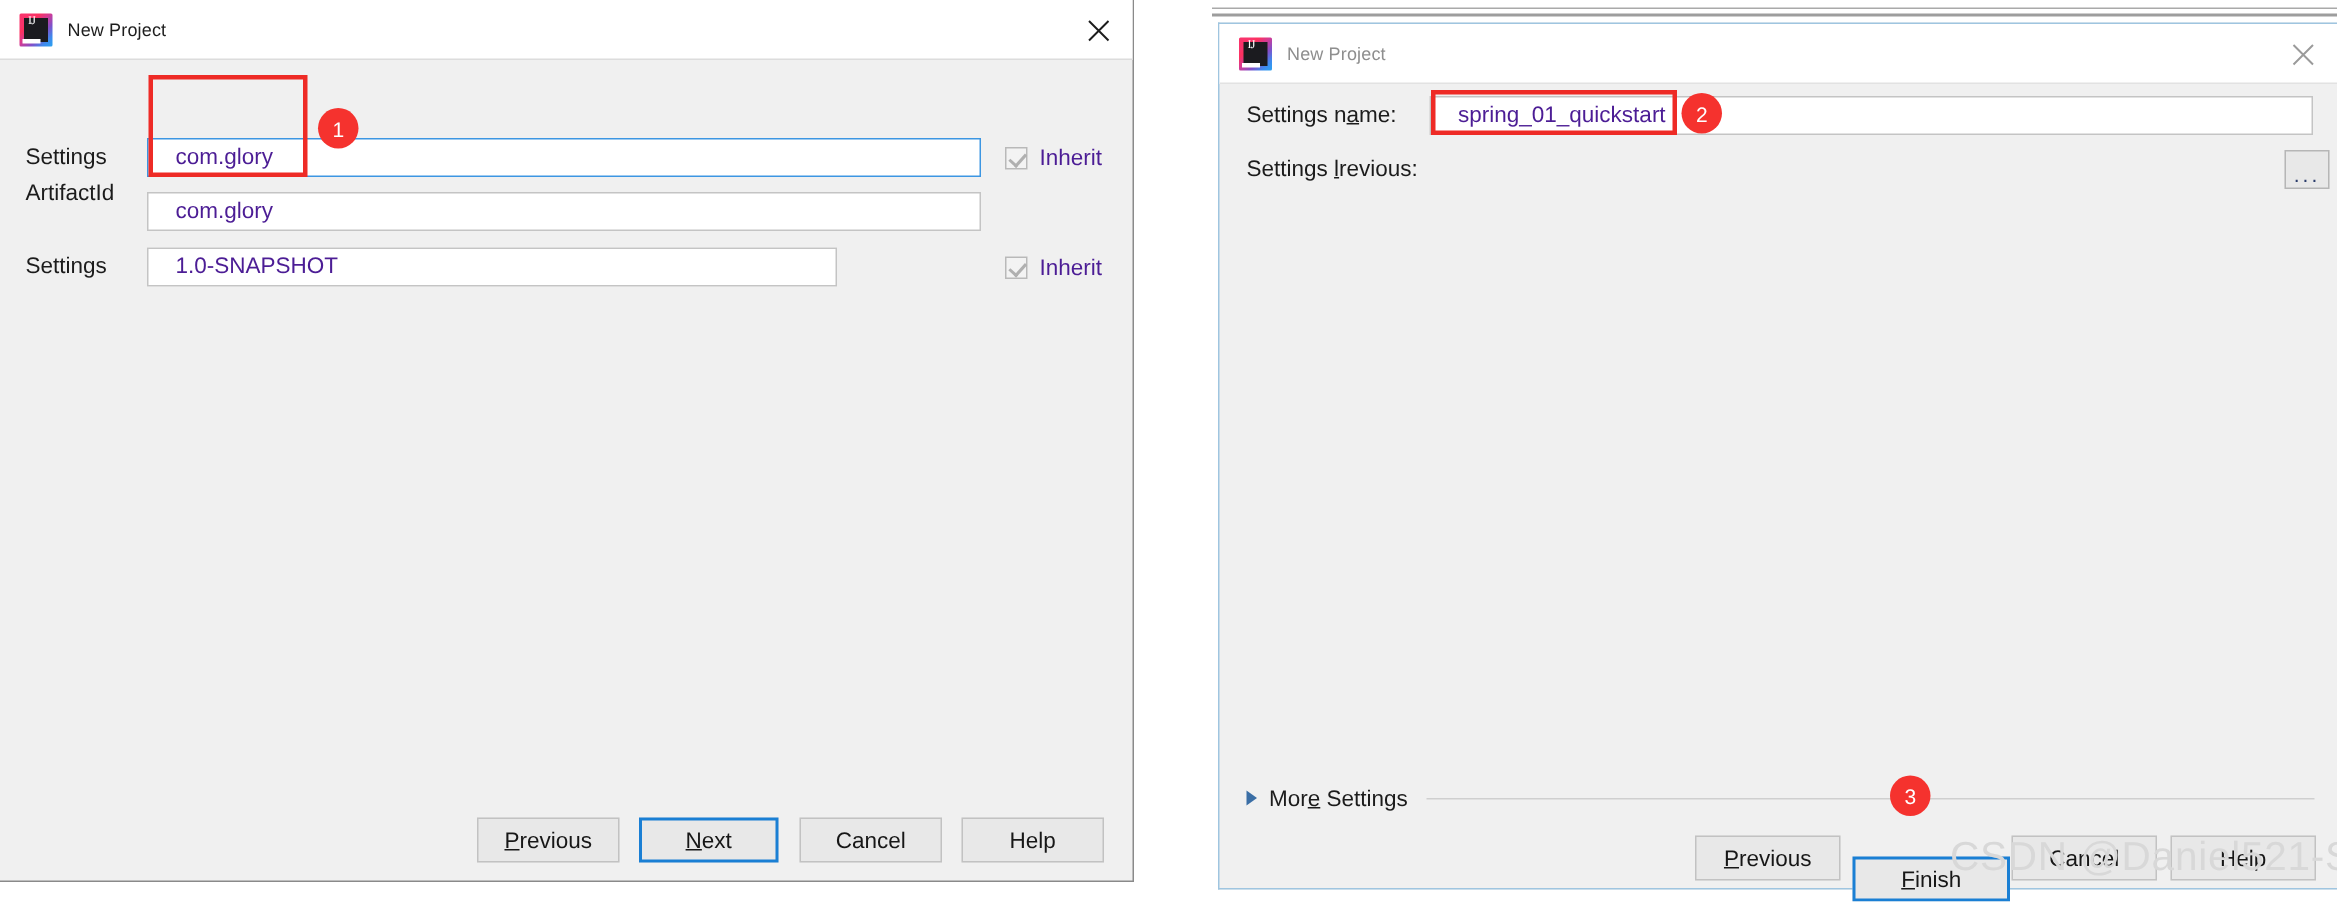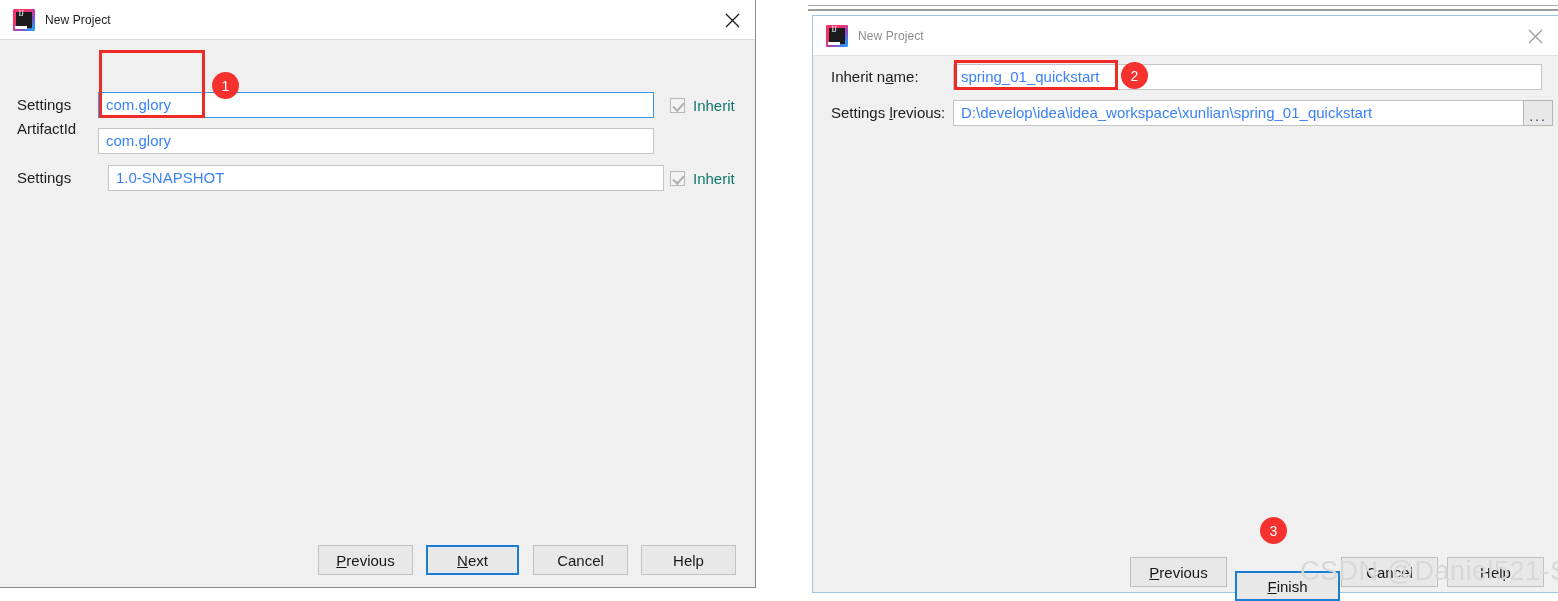--- a/index.html
+++ b/index.html
@@ -76,23 +76,23 @@
   .lbl {
     position: absolute;
     font-size: 15px; color: #1c1c1c;
     line-height: 26px;
   }
   .tfield {
     position: absolute;
     height: 26px;
     background: #ffffff;
     border: 1px solid #c4c4c4;
-    font-size: 15px; color: #3b82f6;
+    font-size: 15px; color: #4c1d95;
     line-height: 24px;
-    padding-left: 7px;
+    padding-left: 18px;
     white-space: nowrap; overflow: hidden;
   }
   .tfield.focused { border: 1px solid #3c96e2; }
 
   .chk-wrap { position: absolute; display: flex; align-items: center; }
   .chkbox {
     width: 15px; height: 15px;
     border: 1px solid #b9b9b9;
     background: #f3f3f3;
     position: relative;
@@ -102,21 +102,21 @@
     content: "";
     position: absolute;
     left: 4px; top: 1px;
     width: 5px; height: 9px;
     border: solid #b0b0b0;
     border-width: 0 2px 2px 0;
     transform: rotate(42deg);
   }
   .chk-label {
     margin-left: 8px;
-    font-size: 15px; color: #0f766e;
+    font-size: 15px; color: #4c1d95;
   }
   .btn {
     position: absolute;
     height: 30px;
     background: #e8e8e8;
     border: 1px solid #c2c2c2;
     font-size: 15px; color: #171717;
     display: flex; align-items: center; justify-content: center;
     cursor: default;
     white-space: nowrap;
@@ -217,21 +217,21 @@
 
       <div class="chk-wrap" style="left:670px; top:52px; height:26px;">
         <span class="chkbox"></span>
         <span class="chk-label">Inherit</span>
       </div>
 
       <span class="lbl" style="left:17px; top:76px;">ArtifactId</span>
       <div class="tfield" style="left:98px; top:88px; width:556px;">com.glory</div>
 
       <span class="lbl" style="left:17px; top:125px;">Settings</span>
-      <div class="tfield" style="left:108px; top:125px; width:556px;">1.0-SNAPSHOT</div>
+      <div class="tfield" style="left:98px; top:125px; width:460px;">1.0-SNAPSHOT</div>
 
       <div class="chk-wrap" style="left:670px; top:125px; height:26px;">
         <span class="chkbox"></span>
         <span class="chk-label">Inherit</span>
       </div>
     </div>
 
     <div class="btn" style="left:318px; top:545px; width:95px;">
       <span><span class="mn">P</span><span>revious</span></span>
     </div>
@@ -259,32 +259,38 @@
         </span>
         <span class="title-text inactive">New Project</span>
         <span class="close-btn">
           <svg width="17" height="17" viewBox="0 0 17 17" aria-hidden="true">
             <path d="M2 2 L15 15 M15 2 L2 15" stroke="#9a9a9a" stroke-width="1.3" fill="none"></path>
           </svg>
         </span>
       </div>
 
       <span class="lbl" style="left:18px; top:48px;">
-        <span>Inherit n</span><span class="mn">a</span><span>me:</span>
+        <span>Settings n</span><span class="mn">a</span><span>me:</span>
       </span>
       <div class="tfield" style="left:140px; top:48px; width:589px;">spring_01_quickstart</div>
 
       <span class="lbl" style="left:18px; top:84px;">
         <span>Settings </span><span class="mn">l</span><span>revious:</span>
       </span>
-      <div class="tfield" style="left:140px; top:84px; width:574px;">D:\develop\idea\idea_workspace\xunlian\spring_01_quickstart</div>
       <div class="browse-btn" style="left:710px; top:84px;">
         <span class="dots">...</span>
       </div>
 
+      <div class="sep-row" style="left:18px; top:505px; width:712px; height:22px;">
+        <span class="tri"></span>
+        <span class="sep-label">
+          <span>Mor</span><span class="mn">e</span><span> Settings</span>
+        </span>
+        <span class="sep-line"></span>
+      </div>
 
       <div class="btn" style="left:317px; top:541px; width:97px;">
         <span><span class="mn">P</span><span>revious</span></span>
       </div>
       <div class="btn default" style="left:422px; top:555px; width:105px;">
         <span><span class="mn">F</span><span>inish</span></span>
       </div>
       <div class="btn" style="left:528px; top:541px; width:97px;">Cancel</div>
       <div class="btn" style="left:634px; top:541px; width:97px;">Help</div>
     </div>

